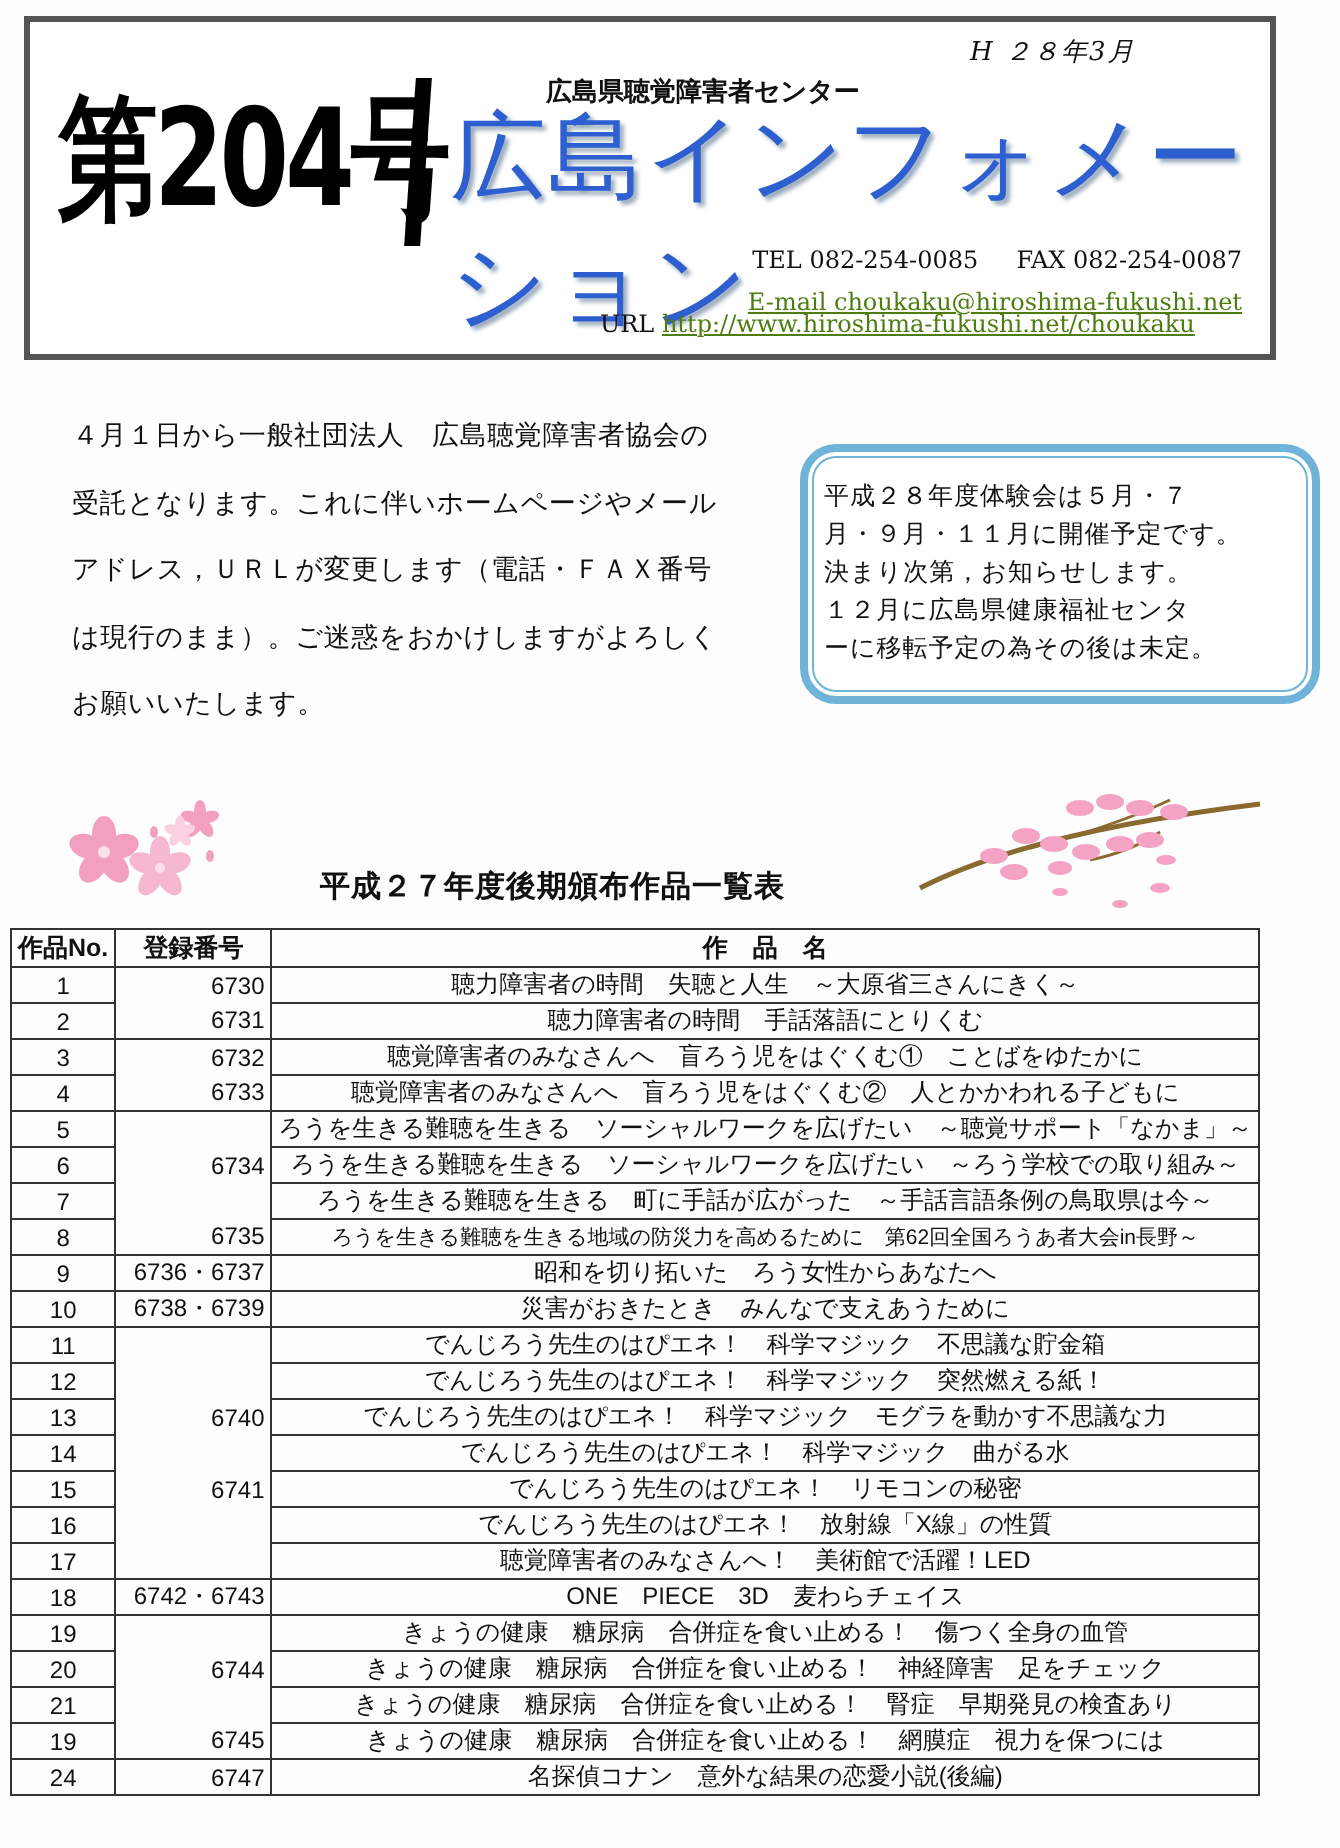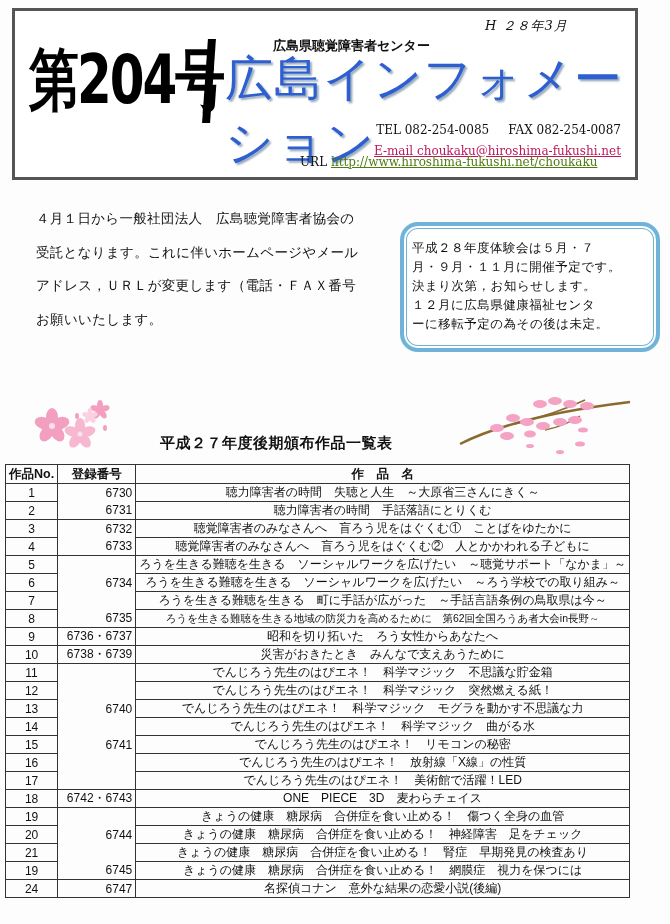--- a/index.html
+++ b/index.html
@@ -11,21 +11,21 @@
     position: absolute; left: 12px; top: 8px; width: 626px; height: 172px;
     border: 3px solid #555; background: #fff;
   }
   .org-name { position: absolute; left: 258px; top: 6px; font-size: 13px; font-family: "DejaVu Serif", serif; font-weight: bold; margin-top: 20px; }
   .date { position: absolute; left: 470px; top: 6px; font-size: 13px; font-family: "DejaVu Serif", serif; letter-spacing: 1px; font-style: italic; }
   .issue { position: absolute; left: 14px; top: 24px; font-size: 50px; font-weight: 900; font-family: "DejaVu Sans", sans-serif; letter-spacing: -2px; transform: scaleY(1.35); transform-origin: top left; color: #000; }
   .issue-bang { position: absolute; left: 190px; top: 28px; width: 8px; height: 84px; background: #000; transform: skewX(-4deg); }
   .title { position: absolute; left: 210px; top: 36px; font-size: 48px; color: #2d5fd0; font-family: "DejaVu Sans", sans-serif; letter-spacing: 1px; text-shadow: 2px 2px 2px #9ab; }
   .contact { position: absolute; right: 14px; font-family: "DejaVu Serif", serif; font-size: 12px; text-align: right; white-space: nowrap; }
   .contact.tel { top: 112px; }
-  .contact.email { top: 133px; color: #be185d; text-decoration: underline; }
+  .contact.email { top: 133px; color: #4d7c0f; text-decoration: underline; }
   .url-row { position: absolute; left: 300px; top: 155px; font-family: "DejaVu Serif", serif; font-size: 12px; white-space: nowrap; }
   .url-row .lnk { color: #4d7c0f; text-decoration: underline; }
 
   
   .notice { position: absolute; left: 36px; top: 202px; width: 355px; font-size: 13.5px; line-height: 33.5px; letter-spacing: 0.3px; }
   .notice p { white-space: nowrap; }
 
   
   .info-box {
     position: absolute; left: 400px; top: 222px; width: 260px; height: 130px;
@@ -72,20 +72,21 @@
 </div>
 <div class="url-row">
   <span>URL</span>
   <span class="lnk">http://www.hiroshima-fukushi.net/choukaku</span>
 </div>
 
 <div class="notice">
   <p>４月１日から一般社団法人　広島聴覚障害者協会の</p>
   <p>受託となります。これに伴いホームページやメール</p>
   <p>アドレス，ＵＲＬが変更します（電話・ＦＡＸ番号</p>
+  <p>は現行のまま）。ご迷惑をおかけしますがよろしく</p>
   <p>お願いいたします。</p>
 </div>
 
 <div class="info-box">
   <p> 平成２８年度体験会は５月・７</p>
   <p>月・９月・１１月に開催予定です。</p>
   <p>決まり次第，お知らせします。</p>
   <p> １２月に広島県健康福祉センタ</p>
   <p>ーに移転予定の為その後は未定。</p>
 </div>
@@ -242,21 +243,21 @@
         <td class="title-cell">でんじろう先生のはぴエネ！　リモコンの秘密</td>
       </tr>
     <tr>
         <td class="no">16</td>
         <td class="reg cont contb"></td>
         <td class="title-cell">でんじろう先生のはぴエネ！　放射線「X線」の性質</td>
       </tr>
     <tr>
         <td class="no">17</td>
         <td class="reg cont"></td>
-        <td class="title-cell">でんじろう先生のはぴエネ！　美術館で活躍！LED</td>
+        <td class="title-cell">聴覚障害者のみなさんへ！　美術館で活躍！LED</td>
       </tr>
     <tr>
         <td class="no">18</td>
         <td class="reg">6742・6743</td>
         <td class="title-cell">ONE　PIECE　3D　麦わらチェイス</td>
       </tr>
     <tr>
         <td class="no">19</td>
         <td class="reg contb"></td>
         <td class="title-cell">きょうの健康　糖尿病　合併症を食い止める！　傷つく全身の血管</td>

